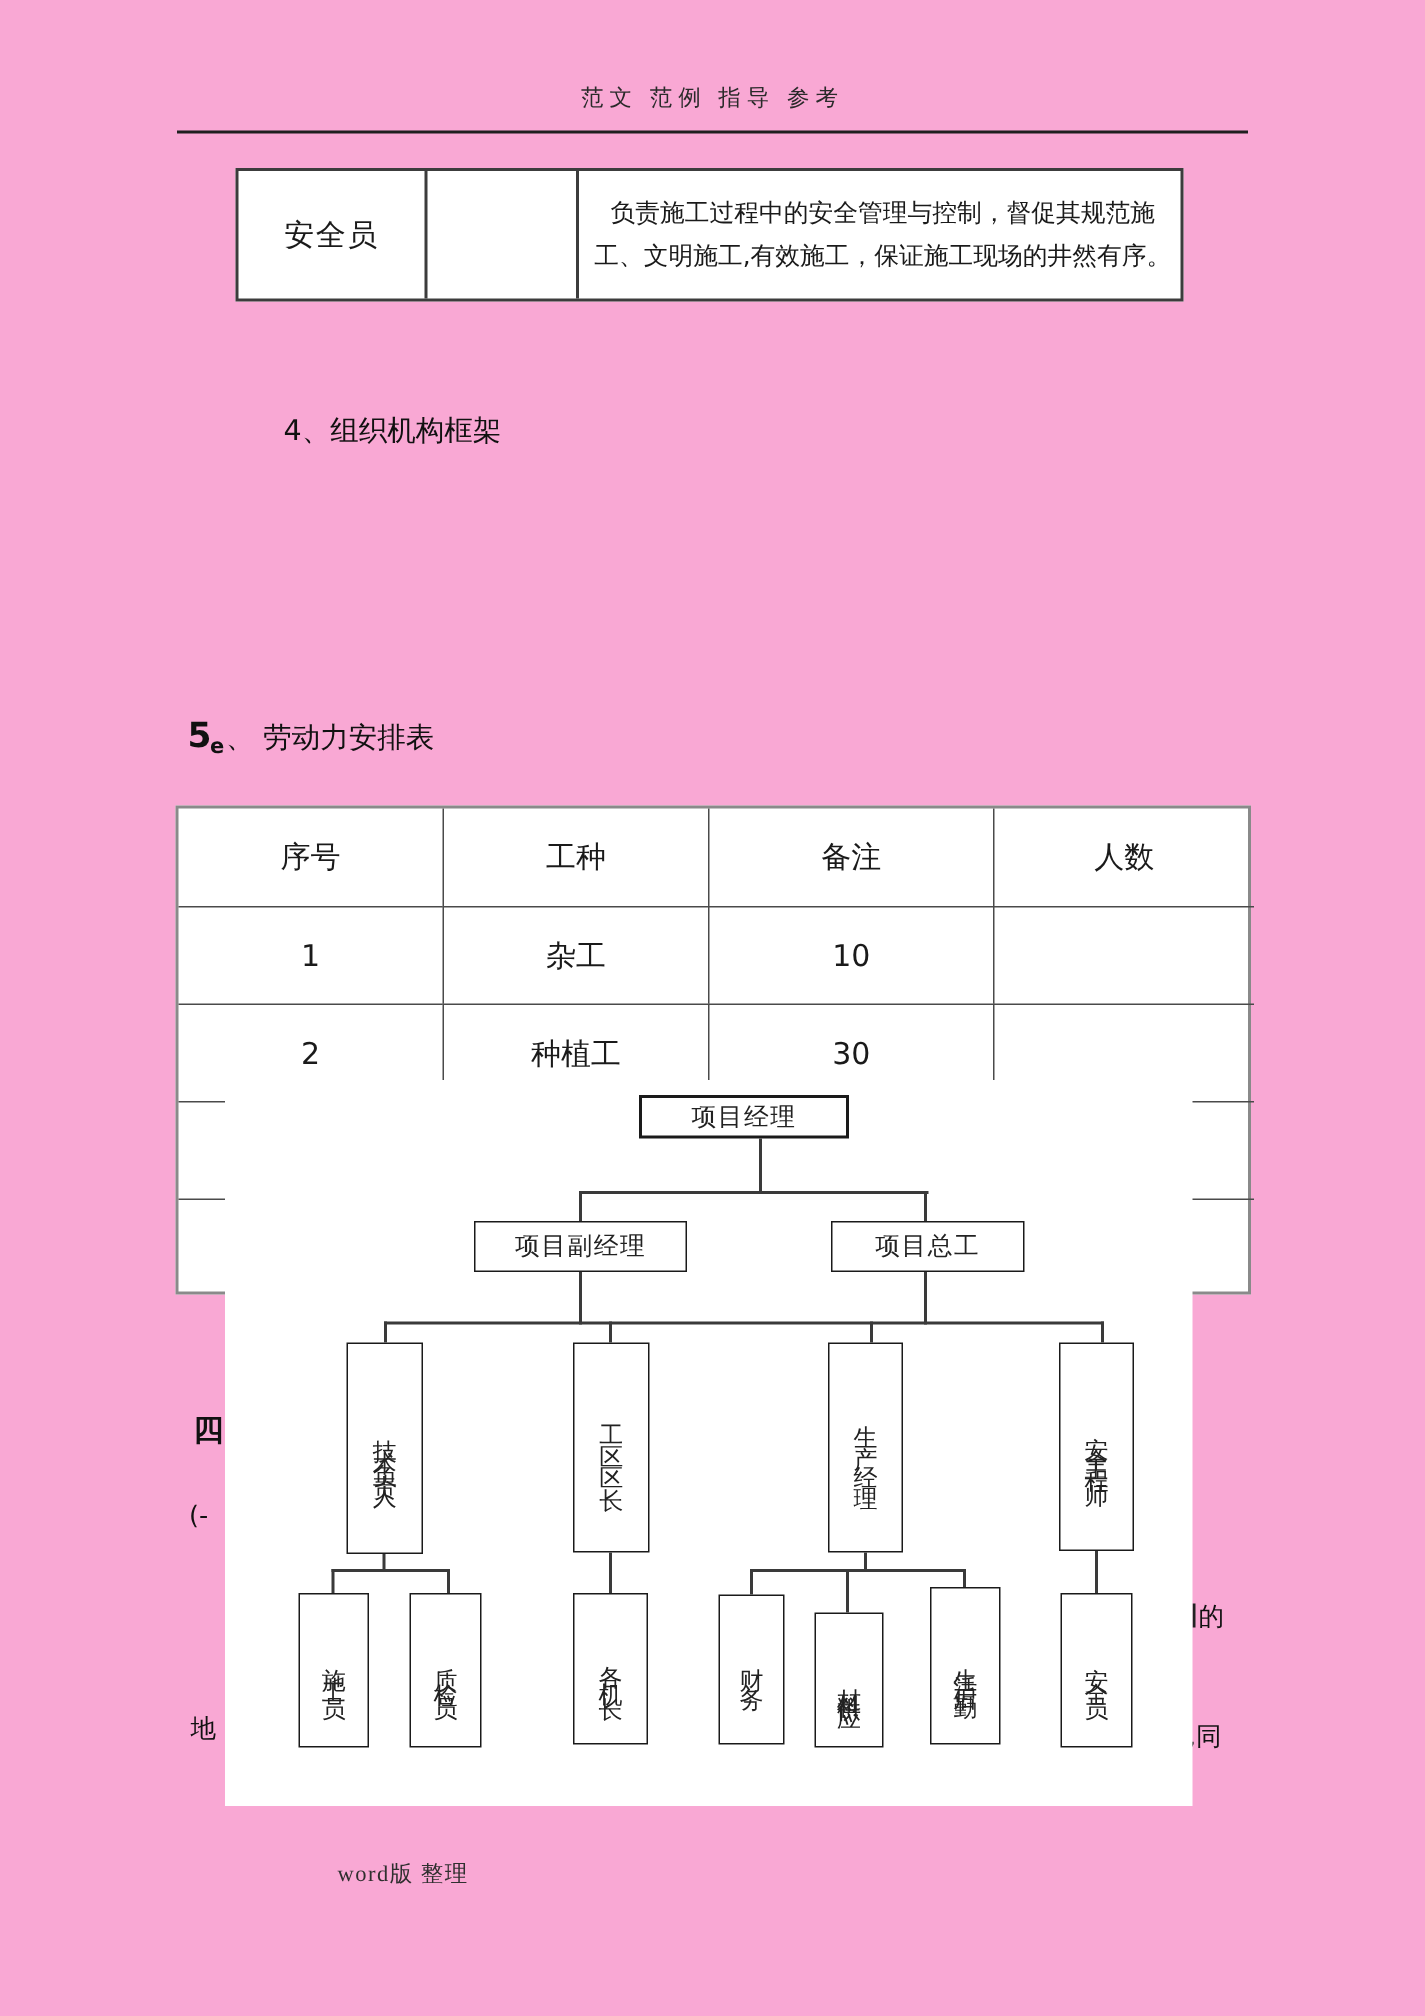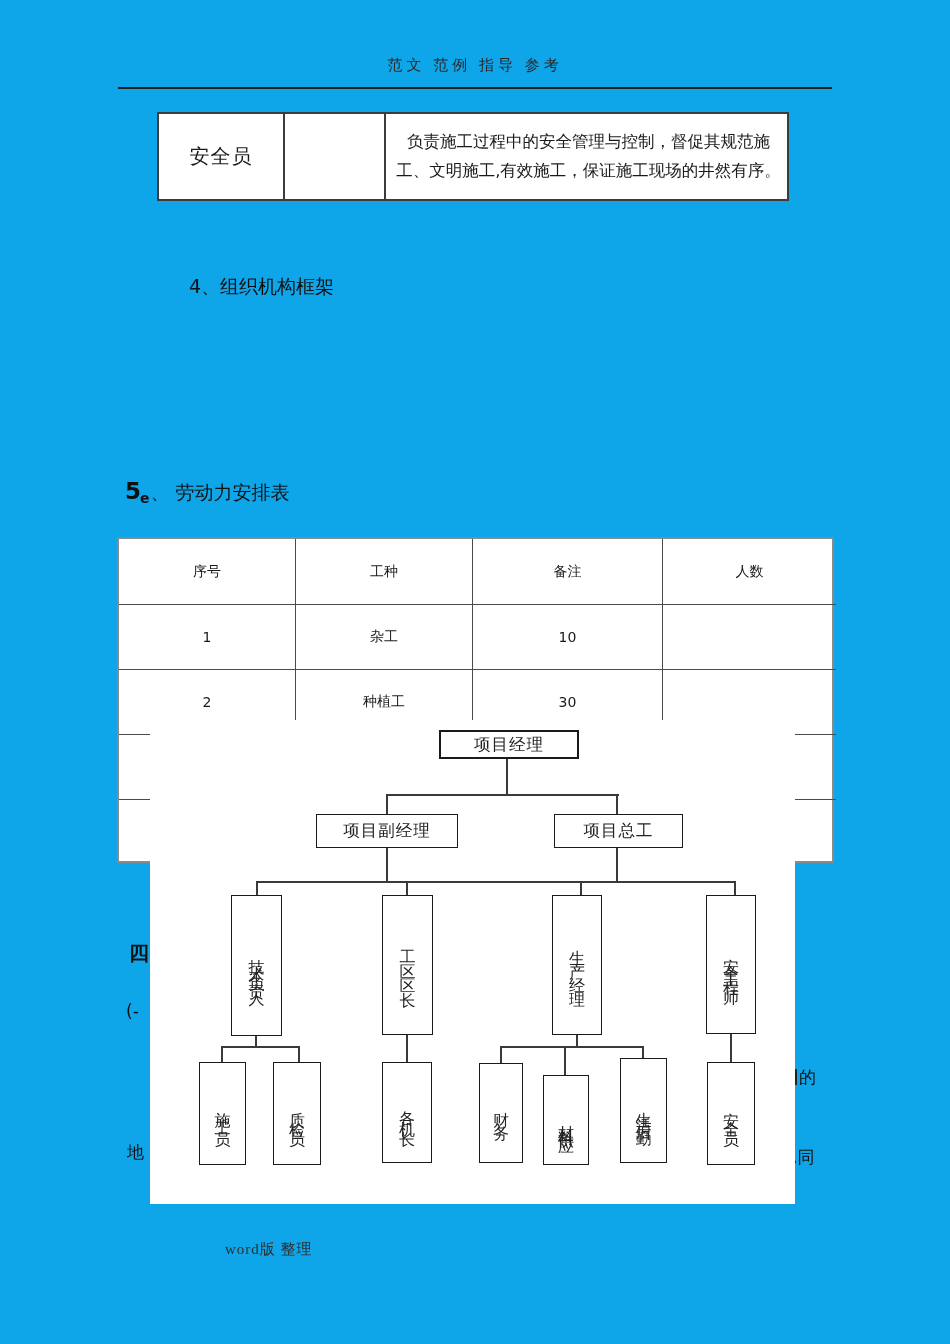--- a/index.html
+++ b/index.html
@@ -1,17 +1,17 @@
 <!DOCTYPE html>
 <html><head>
 <meta charset="utf-8">
 <style>
   html,body{margin:0;padding:0;background:#fff;}
   #page{
-    position:relative;width:950px;height:1344px;background:#0ea5e9;overflow:hidden;
+    position:relative;width:950px;height:1344px;background:#f9a8d4;overflow:hidden;
     font-family:"DejaVu Sans","Liberation Sans",sans-serif;color:#1a1a1a;
   }
   
   .hdr-text{position:absolute;left:0;top:56px;width:950px;text-align:center;
     font-family:"Liberation Serif","DejaVu Serif",serif;font-size:15px;letter-spacing:4px;color:#2a2a2a;}
   .hdr-rule{position:absolute;left:118px;top:87px;width:714px;height:2px;background:#1f1f1f;}
   
   .duty{position:absolute;left:157px;top:112px;width:632px;height:89px;
     display:grid;grid-template-columns:124px 101px 407px;
     border:2px solid #3c3c3c;box-sizing:border-box;background:#fff;}
@@ -23,21 +23,21 @@
   
   .sec4{position:absolute;left:158px;top:274px;font-size:19px;font-weight:500;color:#111;margin-left:31px;}
   .sec5{position:absolute;left:125px;top:478px;font-size:19px;font-weight:500;color:#111;}
   .sec5 .num{font-size:23px;font-weight:700;}
   .sec5 .mark{font-size:14px;font-weight:700;position:relative;top:4px;left:-1px;}
   
   .labor{position:absolute;left:117px;top:537px;width:717px;height:326px;
     display:grid;grid-template-columns:176px 177px 190px 174px;grid-auto-rows:65px;
     border:2px solid #8a8a8a;box-sizing:border-box;background:#fff;z-index:0;}
   .labor .cell{border-left:1.5px solid #4a4a4a;border-top:1.5px solid #4a4a4a;
-    display:flex;align-items:center;justify-content:center;font-size:14px;box-sizing:border-box;}
+    display:flex;align-items:center;justify-content:center;font-size:20px;box-sizing:border-box;}
   .labor .cell.c0{border-left:none;}
   .labor .cell.r0{border-top:none;}
   
   .frag{position:absolute;z-index:1;color:#111;}
   .frag.b{font-weight:700;font-size:20px;}
   .frag.n{font-size:17px;}
   .partial-stroke{display:inline-block;width:2px;height:16px;background:#222;margin-right:2px;vertical-align:-2px;}
   
   .overlay{position:absolute;left:150px;top:720px;width:645px;height:484px;background:#fff;z-index:2;}
   
@@ -100,21 +100,21 @@
   </div>
 
   <div class="frag b" style="left:129px;top:940px;">四</div>
   <div class="frag n" style="left:126px;top:1001px;">(-</div>
   <div class="frag n" style="left:127px;top:1141px;">地</div>
   <div class="frag n" style="left:795px;top:1066px;"><span class="partial-stroke"></span><span>的</span></div>
   <div class="frag n" style="left:792px;top:1146px;">,同</div>
 
   <div class="overlay"></div>
 
-  <div class="obox top htext" style="left:439px;top:730px;width:140px;height:29px;">项目经理</div>
+  <div class="obox top htext" style="left:426px;top:730px;width:140px;height:29px;">项目经理</div>
 
   <div class="obox htext" style="left:316px;top:814px;width:142px;height:34px;">项目副经理</div>
   <div class="obox htext" style="left:554px;top:814px;width:129px;height:34px;">项目总工</div>
 
   <div class="obox" style="left:231px;top:895px;width:51px;height:141px;">
       <span class="vt ls8">技术负责人</span>
     </div>
   <div class="obox" style="left:382px;top:895px;width:51px;height:140px;">
       <span class="vt ls14">工区区长</span>
     </div>

